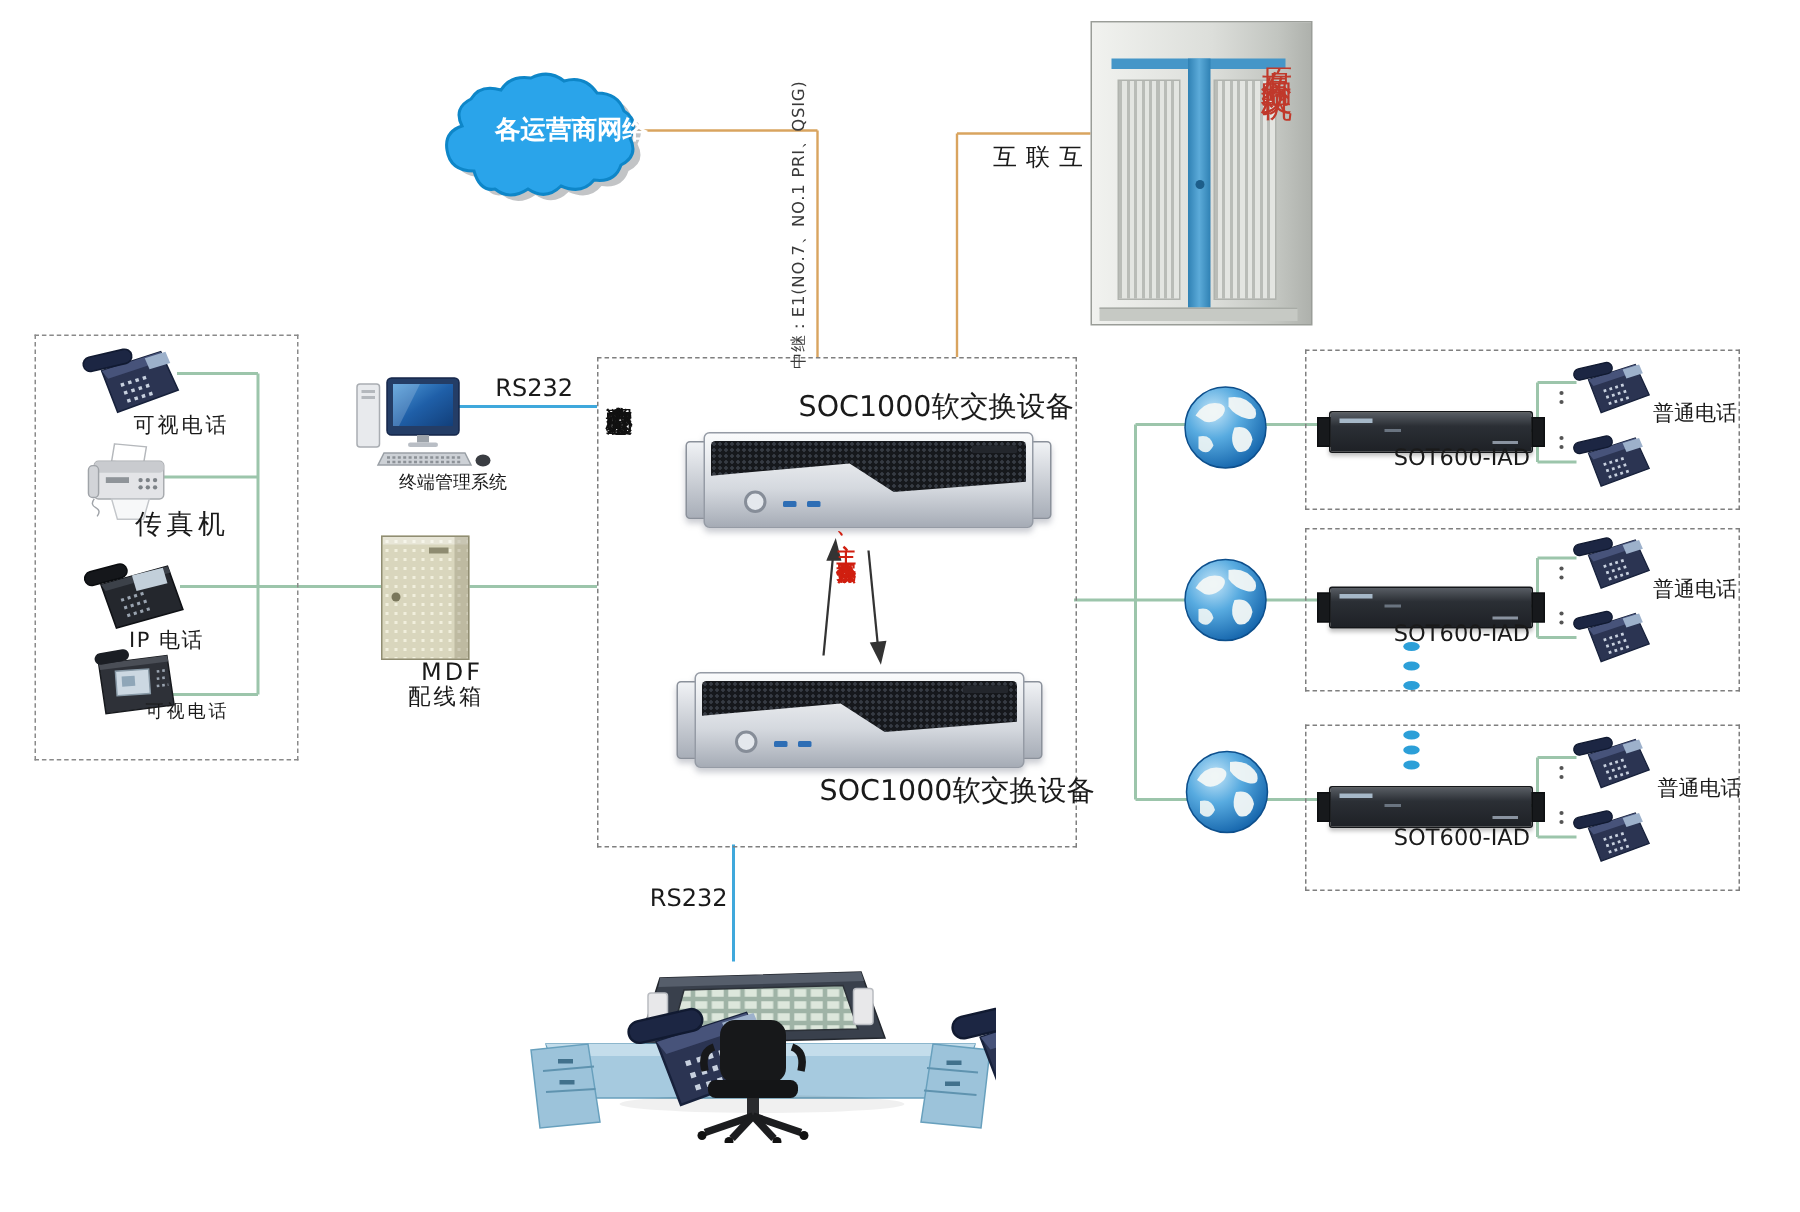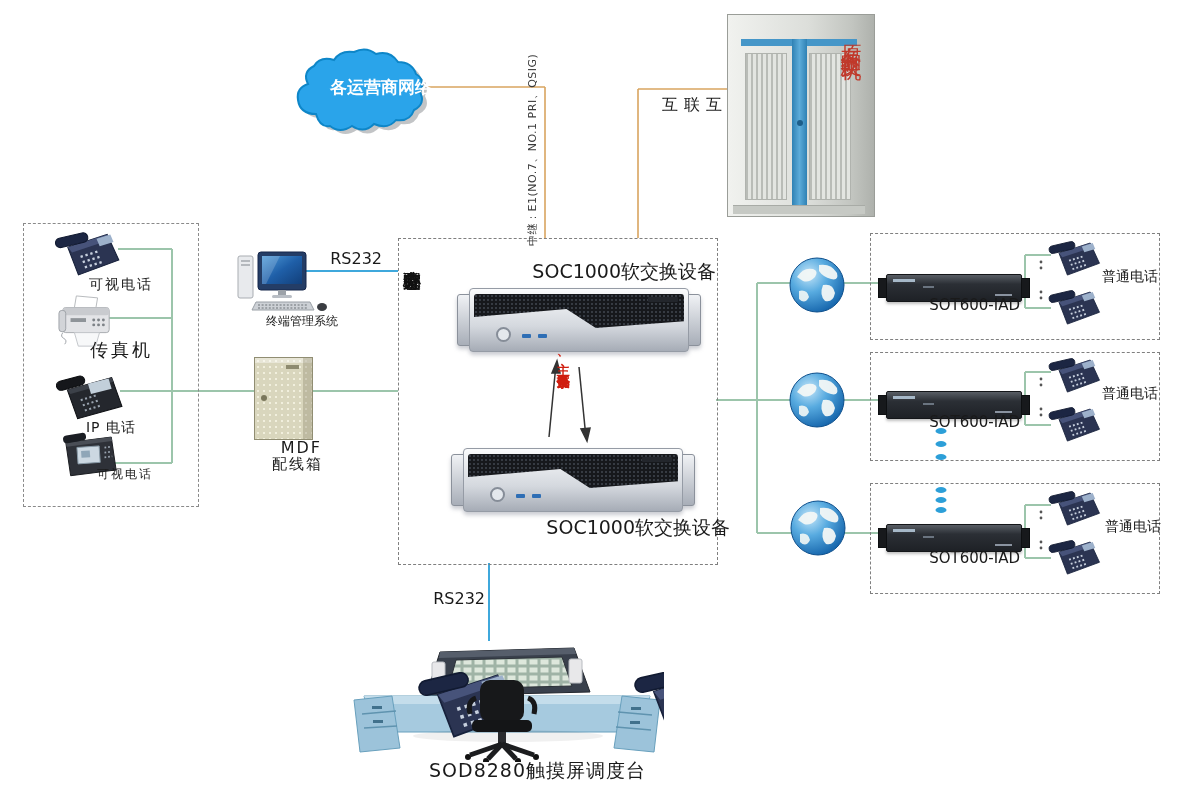--- a/index.html
+++ b/index.html
@@ -413,15 +413,14 @@
       </g>
       <g fill="#111">
         <circle cx="116" cy="123" r="3"></circle>
           <circle cx="184" cy="123" r="3"></circle>
         <circle cx="134" cy="127" r="3"></circle>
           <circle cx="166" cy="127" r="3"></circle>
       </g>
     </g>
   </svg>
 
-  <div class="lbl" style="left:356px;top:760px;width:290px;font-size:19px;letter-spacing:1px">SOD8280触摸屏调度台</div>
 
 </div>
 
 </body></html>

